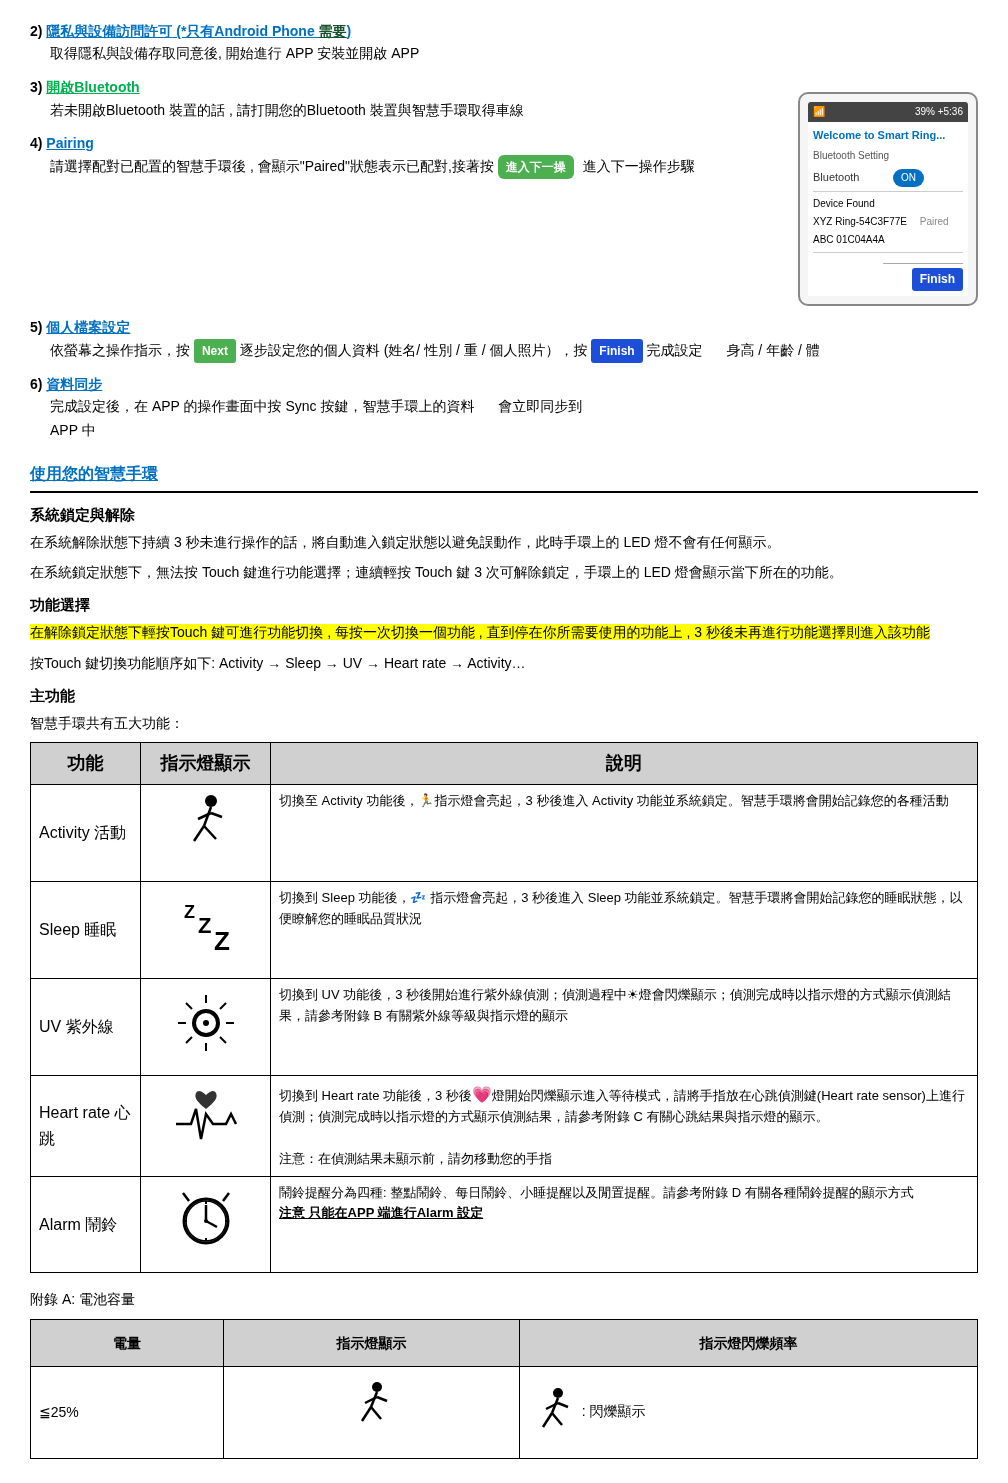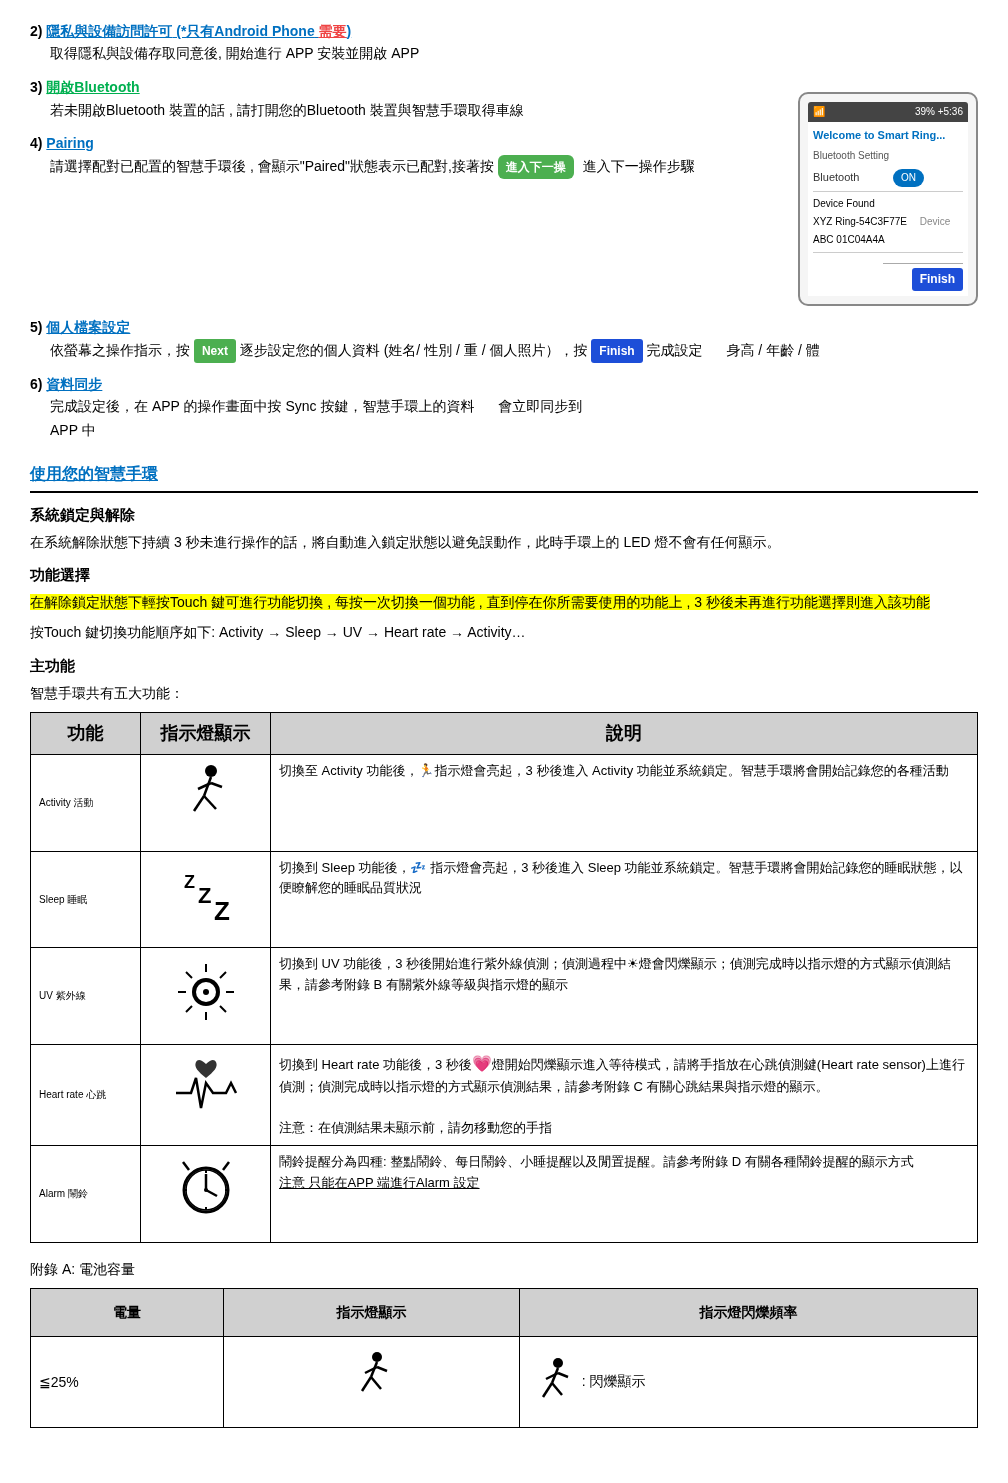--- a/index.html
+++ b/index.html
@@ -169,21 +169,21 @@
     }
     .feature-table td.icon-cell {
       text-align: center;
       vertical-align: middle;
       font-size: 28px;
       width: 130px;
     }
     .feature-table td.name-cell {
       width: 110px;
       vertical-align: middle;
-      font-size: 10px;
+      font-size: 16px;
     }
     .feature-table td.desc-cell {
       font-size: 13px;
       line-height: 1.6;
     }
     .battery-table {
       width: 100%;
       border-collapse: collapse;
       margin-top: 8px;
       margin-bottom: 15px;
@@ -196,40 +196,40 @@
     .battery-table th {
       background: #d0d0d0;
       font-weight: bold;
       font-size: 14px;
     }
     .battery-table td.icon-cell {
       text-align: center;
       font-size: 24px;
     }
     .bold-underline {
-      font-weight: normal;
+      font-weight: bold;
       text-decoration: underline;
     }
     .para {
       margin-bottom: 8px;
     }
     .clearfix::after {
       content: '';
       display: table;
       clear: both;
     }
   </style>
 </head>
 <body>
 
 <div>
 
   <div class="numbered-item clearfix">
     <span class="item-num">2)</span>
-    <span class="item-title-blue"> <span>隱私與設備訪問許可</span> (*<span style="text-decoration:underline;color:#0070c0;">只有Android Phone</span> <span style="color:#ef4444;text-decoration:underline;font-weight:bold;">需要</span>)</span>
+    <span class="item-title-blue"> <span>隱私與設備訪問許可</span> (*<span style="text-decoration:underline;color:#0070c0;">只有Android Phone</span> <span style="color:#14532d;text-decoration:underline;font-weight:bold;">需要</span>)</span>
     <div class="item-content">取得隱私與設備存取同意後, 開始進行 APP 安裝並開啟 APP</div>
   </div>
 
   <div class="numbered-item clearfix">
     <span class="item-num">3)</span>
     <span class="item-title-green"> <span>開啟Bluetooth</span></span>
     <div class="item-content">若未開啟Bluetooth 裝置的話 , 請打開您的Bluetooth 裝置與智慧手環取得車線</div>
   </div>
 
   <div class="numbered-item clearfix">
@@ -244,21 +244,21 @@
           <div class="phone-title">Welcome to Smart Ring...</div>
           <div class="phone-subtitle">Bluetooth Setting</div>
           <div class="phone-row">
             <span class="phone-label">Bluetooth</span>
             <span class="phone-toggle">ON</span>
           </div>
           <div class="phone-divider"></div>
           <div class="device-row">Device Found</div>
           <div class="device-row">
             <span>XYZ Ring-54C3F77E</span>
-            <span class="paired-badge" style="margin-left:10px;">Device</span>
+            <span class="paired-badge" style="margin-left:10px;">Paired</span>
           </div>
           <div class="device-row">ABC 01C04A4A</div>
           <div class="phone-divider"></div>
           <div style="text-align:right;margin-top:10px;">
             <span style="border-top:1px solid #aaa;display:block;width:80px;margin:0 0 4px auto;"></span>
             <span class="finish-btn">Finish</span>
           </div>
         </div>
       </div>
     </div>
@@ -295,20 +295,21 @@
       <span>APP 中</span>
     </div>
   </div>
 
   <div style="margin-top:18px;">
     <div class="main-section-title">使用您的智慧手環</div>
     <div class="section-divider"></div>
 
     <div class="sub-section-title">系統鎖定與解除</div>
     <div class="para">在系統解除狀態下持續 3 秒未進行操作的話，將自動進入鎖定狀態以避免誤動作，此時手環上的 LED 燈不會有任何顯示。</div>
+    <div class="para">在系統鎖定狀態下，無法按 Touch 鍵進行功能選擇；連續輕按 Touch 鍵 3 次可解除鎖定，手環上的 LED 燈會顯示當下所在的功能。</div>
 
     <div class="sub-section-title">功能選擇</div>
     <div class="para">
       <span class="highlight-text">在解除鎖定狀態下輕按Touch 鍵可進行功能切換 , 每按一次切換一個功能 , 直到停在你所需要使用的功能上 , 3 秒後未再進行功能選擇則進入該功能</span>
     </div>
     <div class="para">按Touch 鍵切換功能順序如下: Activity → Sleep → UV → Heart rate → Activity…</div>
 
     <div class="sub-section-title">主功能</div>
     <div class="para">智慧手環共有五大功能：</div>
 

